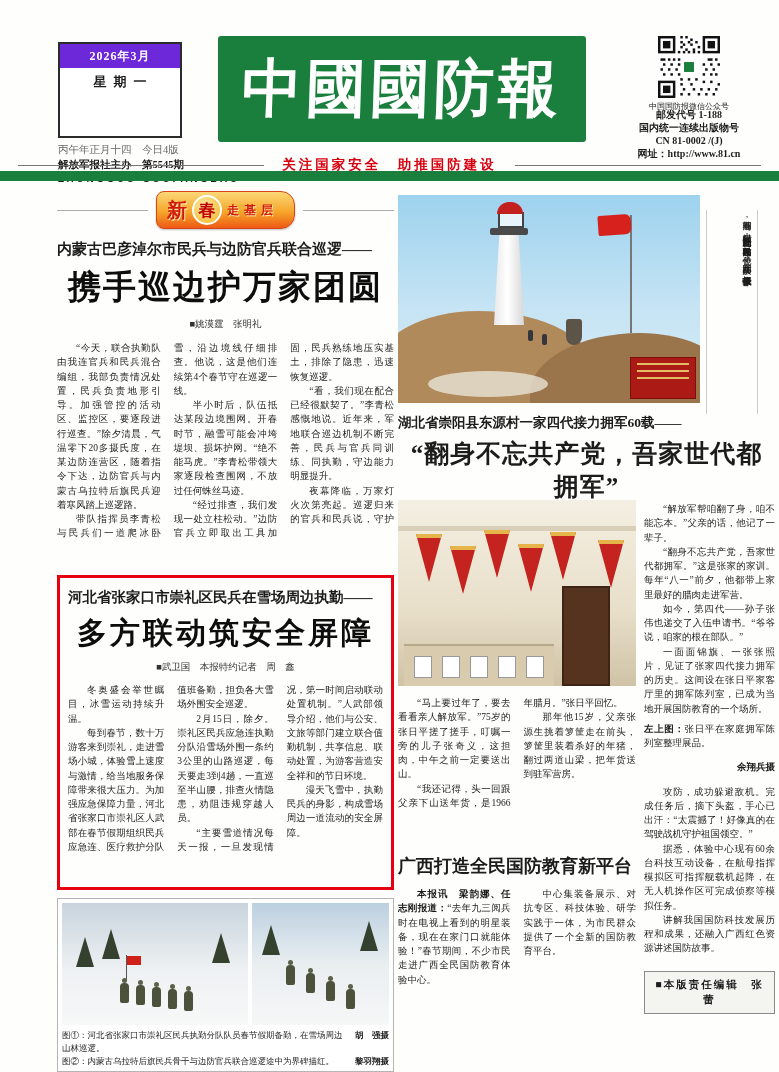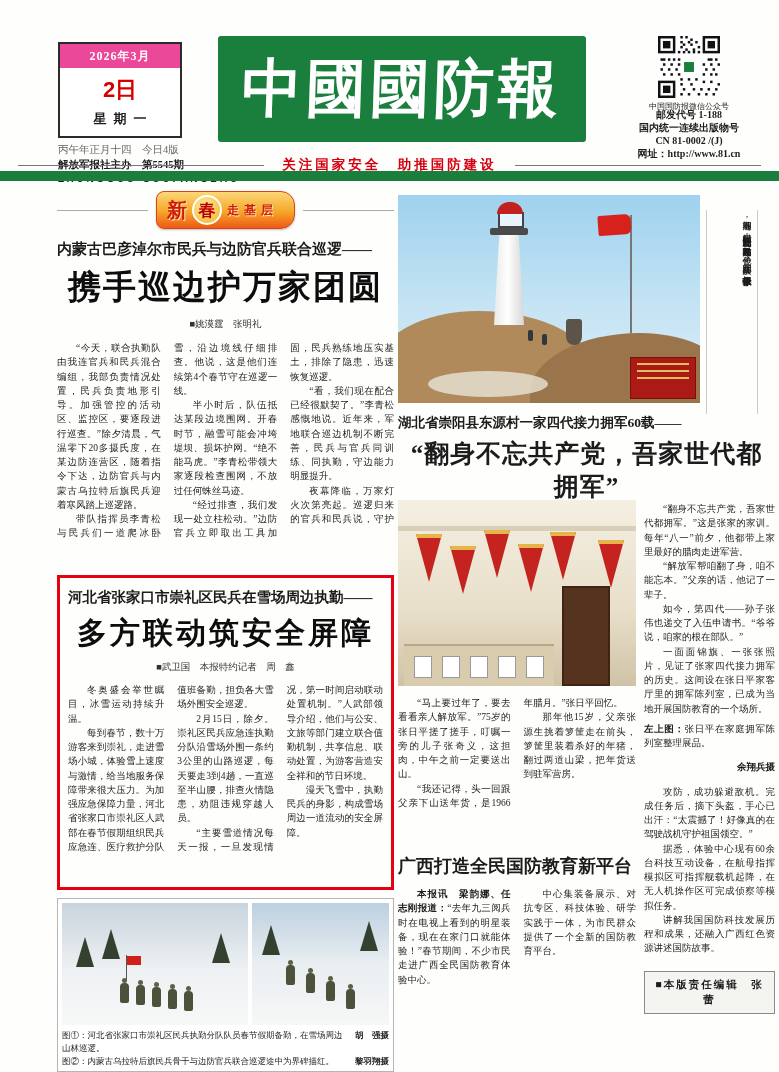--- a/index.html
+++ b/index.html
@@ -1,21 +1,21 @@
 <!DOCTYPE html>
 <html><head>
 <meta charset="utf-8">
 <style>
   html,body{margin:0;padding:0;background:#cfcfcc;}
   .page{position:relative;width:779px;height:1072px;margin:0 auto;background:#fefefc;
         font-family:"Liberation Serif","DejaVu Serif",serif;color:#1c1c1c;overflow:hidden;
         box-shadow:0 0 4px rgba(0,0,0,.3);}
   
   .datebox{position:absolute;left:58px;top:42px;width:120px;height:92px;border:2px solid #2b2b2b;background:#fff;text-align:center;}
-  .datebox .month{background:#ec4899;color:#fff;font-size:12px;font-weight:bold;line-height:24px;letter-spacing:1px;}
+  .datebox .month{background:#6d28d9;color:#fff;font-size:12px;font-weight:bold;line-height:24px;letter-spacing:1px;}
   .datebox .day{color:#d40000;font-size:22px;font-weight:900;margin-top:7px;font-family:"Liberation Sans",sans-serif;}
   .datebox .week{font-size:13px;font-weight:900;letter-spacing:7px;margin-top:5px;padding-left:7px;}
   .pubinfo{position:absolute;left:58px;top:142px;width:220px;font-size:10.5px;line-height:1.45;}
   .pubinfo .l1{color:#666;}
   .pubinfo .l2{font-weight:bold;}
   .pubinfo .l3{font-weight:bold;letter-spacing:2.5px;font-family:"Liberation Sans",sans-serif;font-size:10px;}
   .masthead{position:absolute;left:218px;top:36px;width:368px;height:106px;background:#1a7e3c;border-radius:3px;
             display:flex;align-items:center;justify-content:center;}
   .masthead .title{color:#fff;font-size:60px;font-weight:900;letter-spacing:4px;transform:scaleY(1.05) skewX(-2deg);}
   .qrwrap{position:absolute;left:609px;top:36px;width:160px;text-align:center;}
@@ -112,21 +112,20 @@
   .editorbox{margin-top:auto;border:1px solid #8a8a8a;background:#f4f4f0;text-align:center;
              font-weight:900;font-size:10.5px;letter-spacing:2px;padding:5px 0;}
 </style>
 </head>
 <body>
 
 <div class="page">
 
   <div class="datebox">
     <div class="month">2026年3月</div>
-    <div class="day">2日</div>
     <div class="week">星期一</div>
   </div>
   <div class="pubinfo">
     <div class="l1">丙午年正月十四　今日4版</div>
     <div class="l2">解放军报社主办　第5545期</div>
     <div class="l3">ZHONGGUO GUOFANGBAO</div>
   </div>
   <div class="masthead">
     <div class="title">中國國防報</div>
   </div>
@@ -354,22 +353,22 @@
 
     <div class="a4">
       <div class="kicker a4-kicker">广西打造全民国防教育新平台</div>
       <div class="body-text a4-body">
         <p><b class="lede">本报讯　梁韵娜、任志刚报道：</b><span>“去年九三阅兵时在电视上看到的明星装备，现在在家门口就能体验！”春节期间，不少市民走进广西全民国防教育体验中心。</span></p>
         <p>中心集装备展示、对抗专区、科技体验、研学实践于一体，为市民群众提供了一个全新的国防教育平台。</p>
       </div>
     </div>
 
     <div class="rcol">
+      <p>“解放军帮咱翻了身，咱不能忘本。”父亲的话，他记了一辈子。</p>
       <p>“翻身不忘共产党，吾家世代都拥军。”这是张家的家训。每年“八一”前夕，他都带上家里最好的腊肉走进军营。</p>
-      <p>“解放军帮咱翻了身，咱不能忘本。”父亲的话，他记了一辈子。</p>
       <p>如今，第四代——孙子张伟也递交了入伍申请书。“爷爷说，咱家的根在部队。”</p>
       <p>一面面锦旗、一张张照片，见证了张家四代接力拥军的历史。这间设在张日平家客厅里的拥军陈列室，已成为当地开展国防教育的一个场所。</p>
       <p class="figcap"><b>左上图：</b><span>张日平在家庭拥军陈列室整理展品。</span></p>
       <p class="pcred">余翔兵摄</p>
       <div class="gap"></div>
       <p>攻防，成功躲避敌机。完成任务后，摘下头盔，手心已出汗：“太震撼了！好像真的在驾驶战机守护祖国领空。”</p>
       <p>据悉，体验中心现有60余台科技互动设备，在航母指挥模拟区可指挥舰载机起降，在无人机操作区可完成侦察等模拟任务。</p>
       <p>讲解我国国防科技发展历程和成果，还融入广西红色资源讲述国防故事。</p>
       <div class="editorbox">■本版责任编辑　张　蕾</div>
     </div>

